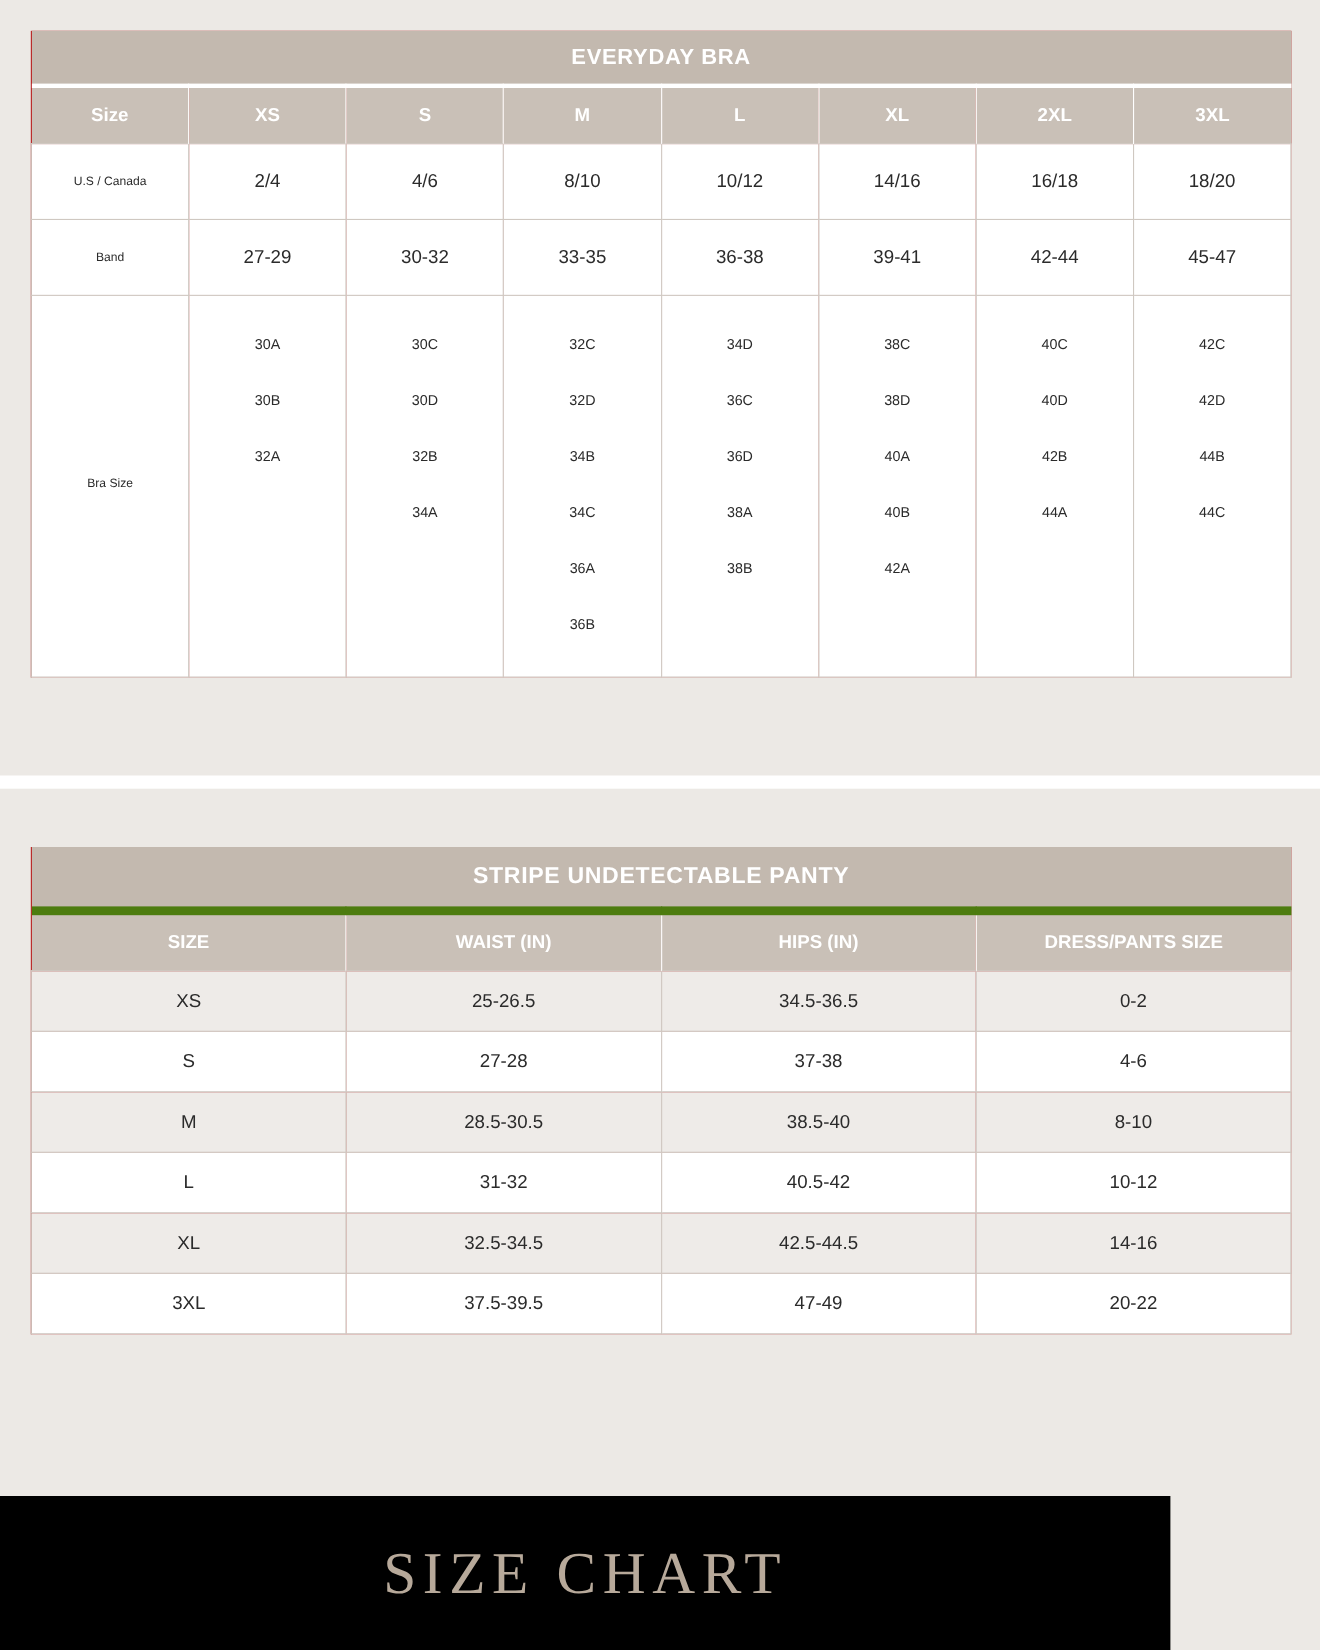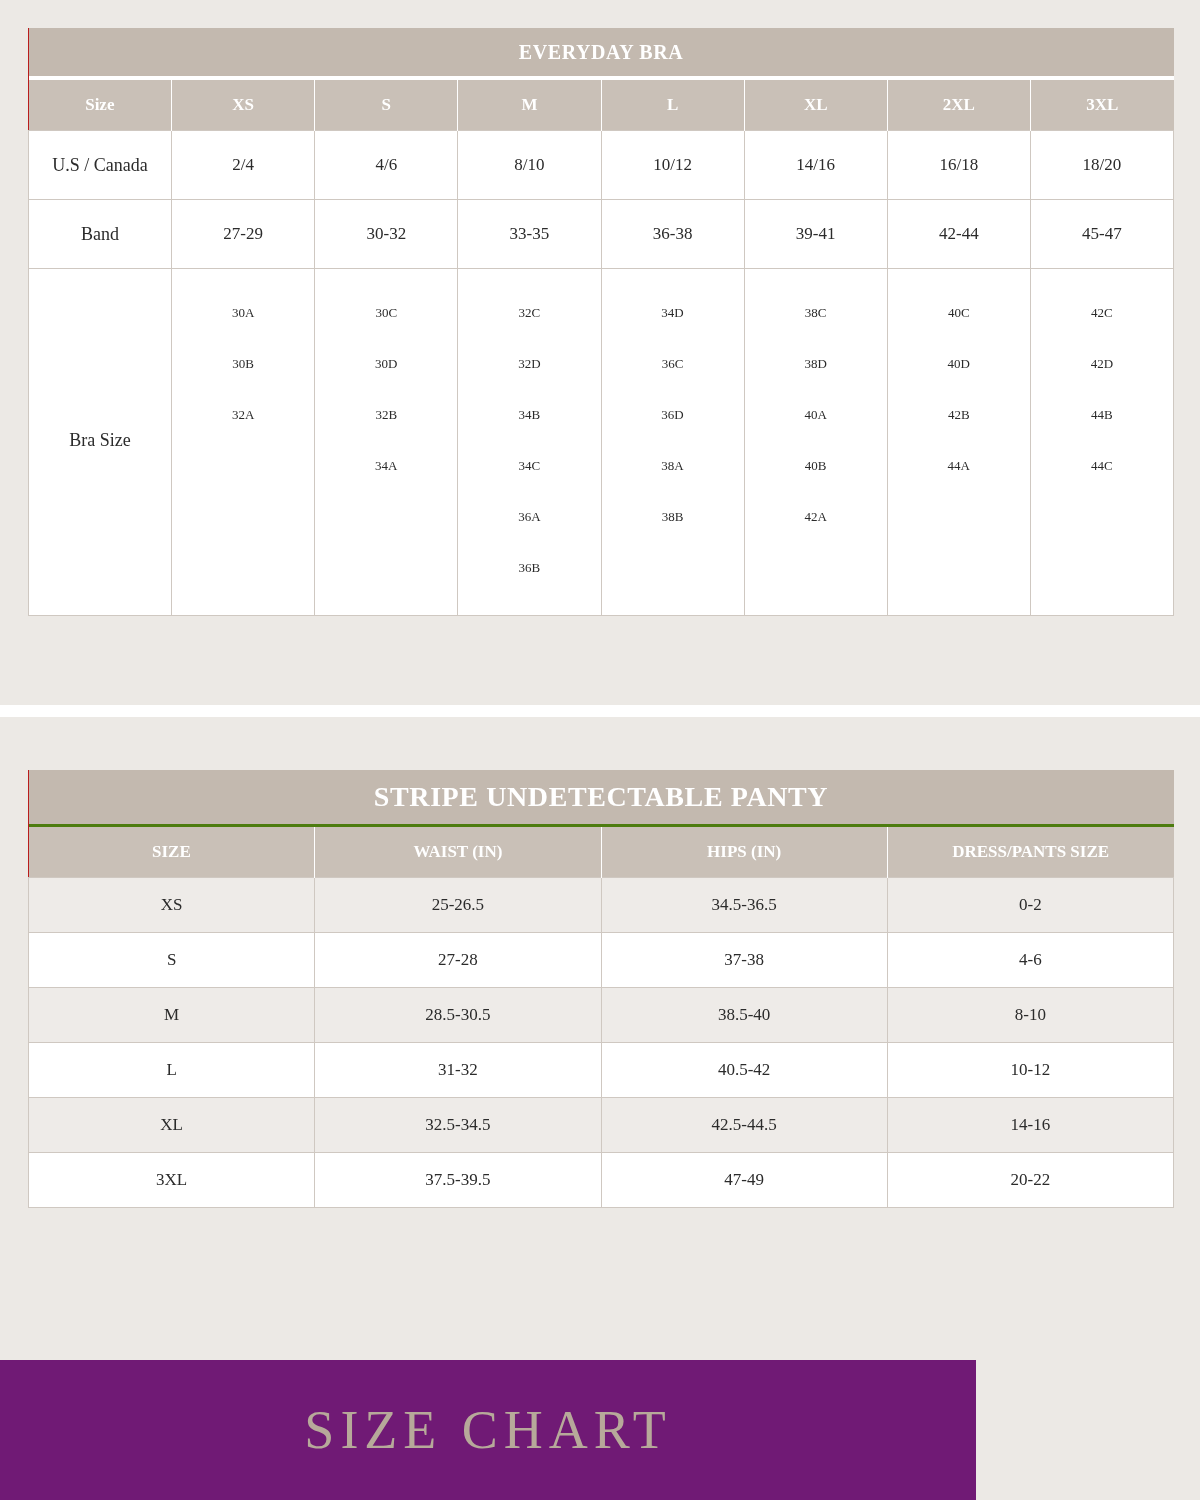--- a/index.html
+++ b/index.html
@@ -29,21 +29,20 @@
     left: 28px;
     top: 28px;
     width: 1146px;
   }
 
   .tbl {
     width: 100%;
     border-collapse: collapse;
     table-layout: fixed;
     background: #b91c1c;
-    font-family: Liberation Serif, serif;
   }
 
   .title-bar {
     background: #c3b9af;
     color: #ffffff;
     font-weight: bold;
     font-size: 20px;
     letter-spacing: 0.6px;
     text-align: center;
     height: 46px;
@@ -64,21 +63,21 @@
   .bra-body td {
     border: 1px solid #cfc8c1;
     text-align: center;
     font-size: 17px;
     height: 66px;
     color: #2b2b2b;
     background: #ffffff;
   }
   .bra-body td.rowlabel {
     background: #ffffff;
-    font-size: 18px;
+    font-size: 11px;
     margin-left: 12px;
   }
   .bra-body tr.brasize td {
     height: auto;
     padding: 18px 0 22px 0;
     vertical-align: top;
   }
   .bra-body tr.brasize td.rowlabel {
     vertical-align: middle;
   }
@@ -101,25 +100,25 @@
   .section-panty {
     position: absolute;
     left: 28px;
     top: 770px;
     width: 1146px;
   }
   .panty-title {
     background: #c3b9af;
     color: #ffffff;
     font-weight: bold;
-    font-size: 28px;
+    font-size: 21px;
     letter-spacing: 0.6px;
     text-align: center;
     height: 52px;
-    border-bottom: 3px solid #4d7c0f;
+    border-bottom: 8px solid #4d7c0f;
   }
   .panty-head th {
     background: #c9c0b7;
     color: #ffffff;
     font-weight: bold;
     font-size: 17px;
     height: 48px;
     text-align: center;
     border-right: 1px solid #ffffff;
   }
@@ -137,23 +136,23 @@
   }
   .panty-body tr:nth-child(even) td {
     background: #ffffff;
   }
 
   
   .footer {
     position: absolute;
     left: 0;
     bottom: 0;
-    width: 976px;
+    width: 1064px;
     height: 140px;
-    background: #701a75;
+    background: #000000;
     display: flex;
     align-items: center;
     justify-content: center;
   }
   .footer-text {
     font-family: "Liberation Serif", serif;
     font-size: 54px;
     letter-spacing: 6px;
     color: #b7a99a;
   }

